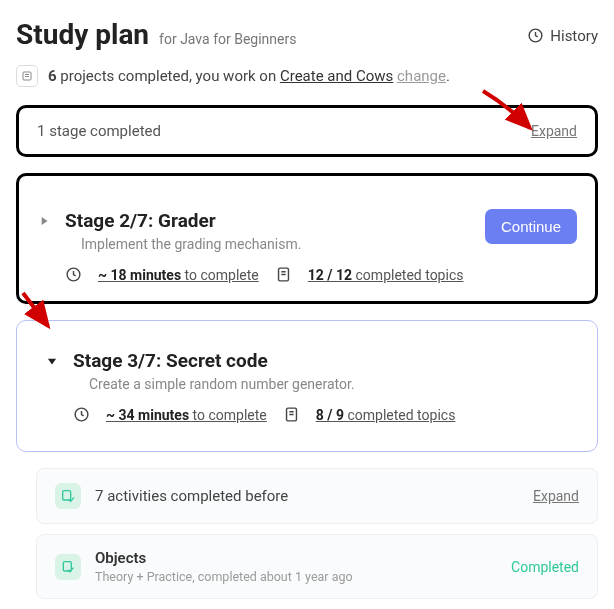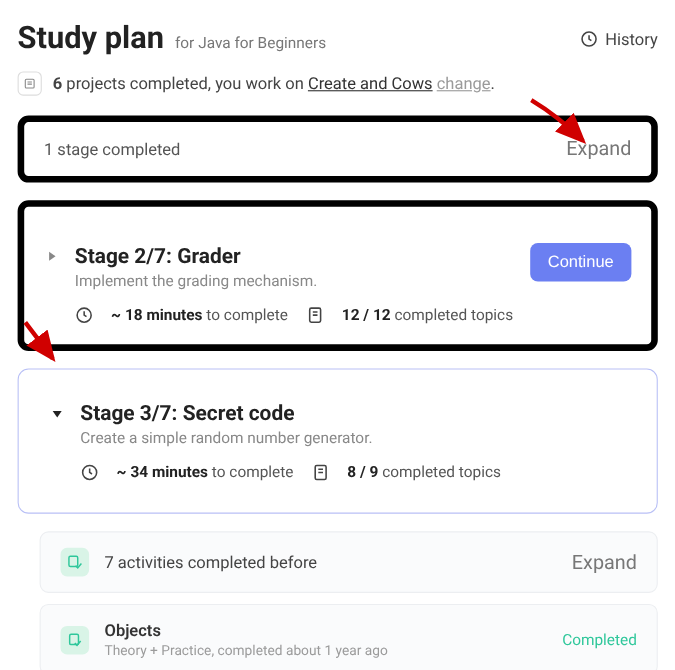--- a/index.html
+++ b/index.html
@@ -14,35 +14,35 @@
   .header-row { display: flex; align-items: baseline; justify-content: space-between; margin-bottom: 14px; }
   .header-left { display: flex; align-items: baseline; gap: 10px; }
   .title { font-size: 28px; font-weight: 700; color: #222; }
   .subtitle { font-size: 14px; color: #777; }
   .history { display: flex; align-items: center; gap: 6px; font-size: 15px; color: #444; cursor: pointer; }
   .projects-row { display: flex; align-items: center; gap: 10px; font-size: 15px; color: #444; margin-bottom: 18px; }
   .projects-row b { font-weight: 700; }
   .projects-row .pxlink { text-decoration: underline; color: #333; }
   .projects-row .change { text-decoration: underline; color: #9a9a9a; text-align: center; }
   .card {
-    border: 6px solid #000000;
+    border: 3px solid #000000;
     border-radius: 10px;
     background: #fff;
     margin-bottom: 16px;
   }
   .stage1-row { display: flex; align-items: center; justify-content: space-between; padding: 14px 18px; }
   .stage1-row .label { font-size: 15px; color: #555; }
-  .expand-link { font-size: 18px; color: #777; cursor: pointer; }
+  .expand-link { font-size: 14px; color: #777; text-decoration: underline; cursor: pointer; }
   .stage-card { padding: 33px 18px 18px 18px; }
   .stage-head { display: flex; align-items: flex-start; justify-content: space-between; }
   .stage-head-left { display: flex; gap: 14px; align-items: flex-start; }
   .disclosure { width: 14px; height: 14px; margin-top: 5px; }
   .stage-title { font-size: 19px; font-weight: 700; color: #222; }
-  .stage-desc { font-size: 14px; color: #888; margin-top: 4px; }
-  .stage-meta { display: flex; align-items: center; gap: 16px; margin-top: 14px; font-size: 14px; color: #555; }
+  .stage-desc { font-size: 14px; color: #888; margin-top: 4px; margin-left: 16px; }
+  .stage-meta { display: flex; align-items: center; gap: 16px; margin-top: 14px; font-size: 14px; color: #555; text-decoration: underline; }
   .stage-meta .bold { font-weight: 700; color: #222; }
   .continue-btn {
     background: #6b7ff2;
     color: #fff;
     border: none;
     border-radius: 7px;
     padding: 9px 16px;
     font-size: 15px;
     cursor: pointer;
   }

